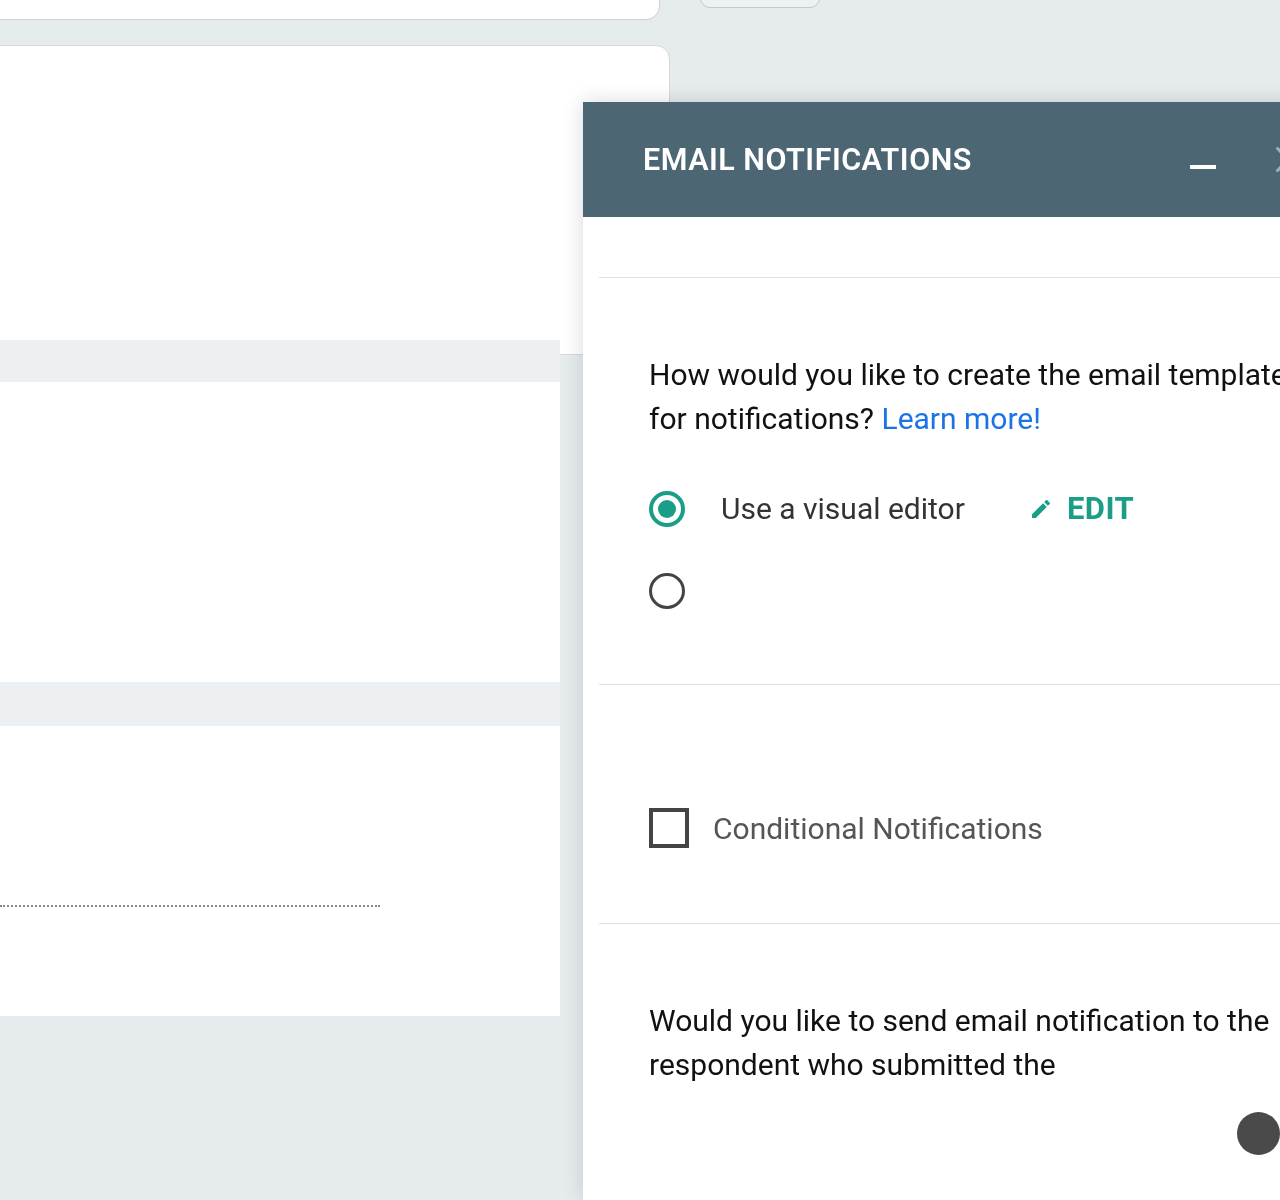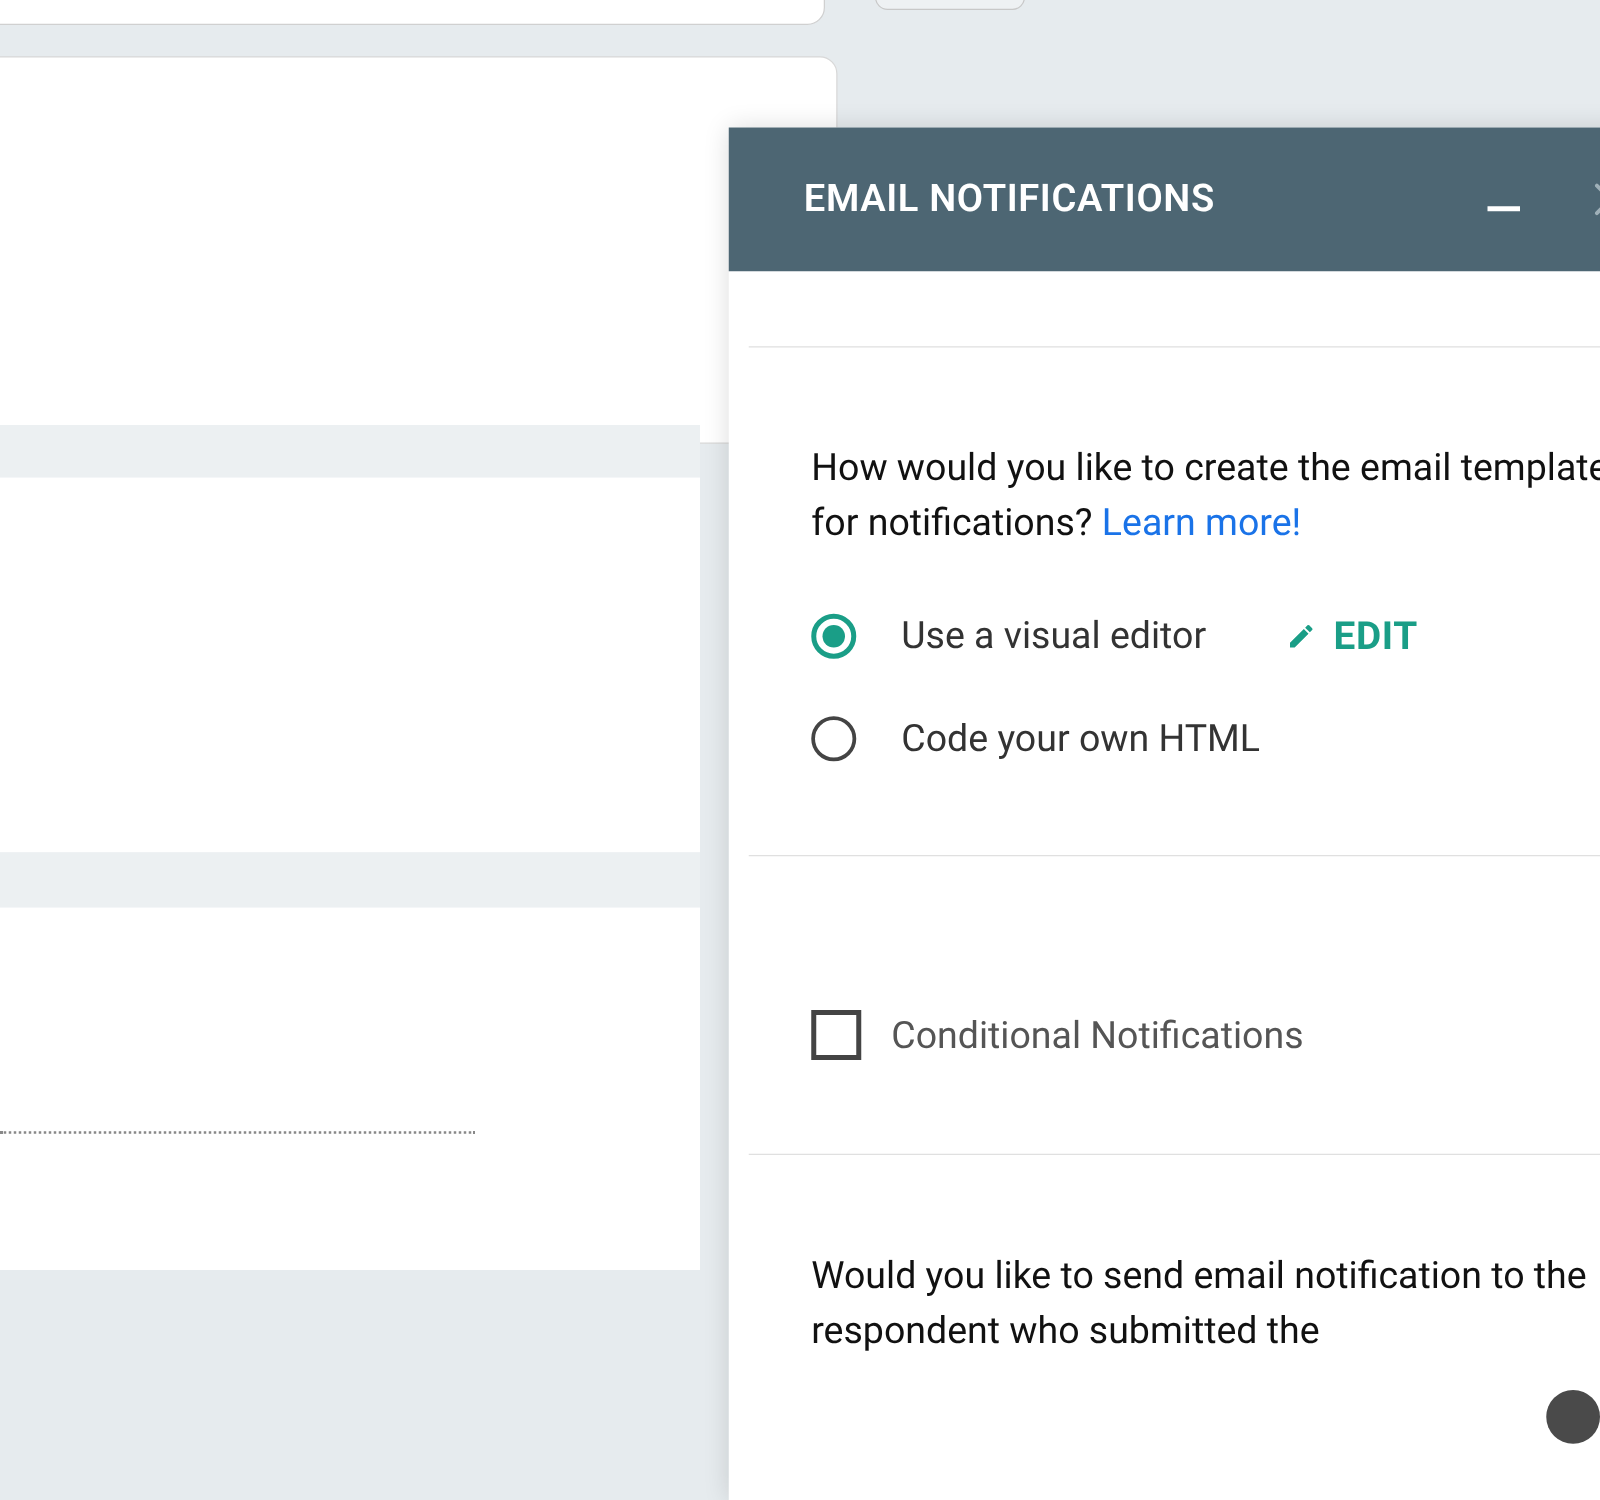--- a/index.html
+++ b/index.html
@@ -297,21 +297,20 @@
           <span class="pencil-icon">
             <svg width="24" height="24" viewBox="0 0 24 24" fill="#1a9e87">
               <path d="M3 17.25V21h3.75L17.81 9.94l-3.75-3.75L3 17.25zM20.71 7.04a1 1 0 0 0 0-1.41l-2.34-2.34a1 1 0 0 0-1.41 0l-1.83 1.83 3.75 3.75 1.83-1.83z"></path>
             </svg>
           </span>
           <span class="edit-text">EDIT</span>
         </span>
       </div>
       <div class="radio-row">
         <div class="radio-outer unchecked"></div>
-        <span class="radio-label">Code your own HTML</span>
       </div>
     </div>
   </div>
 
   <div class="section">
     <div class="checkbox-row">
       <div class="checkbox-box"></div>
       <span class="checkbox-label">Conditional Notifications</span>
     </div>
   </div>

